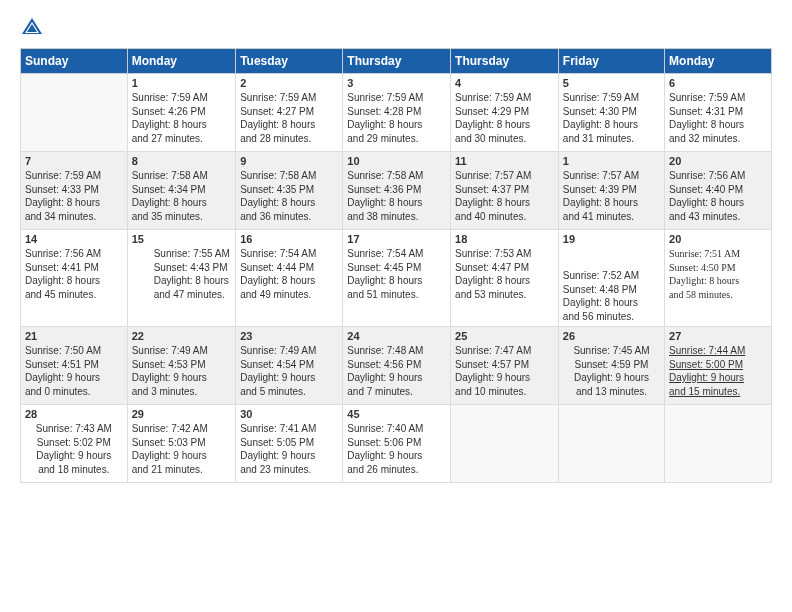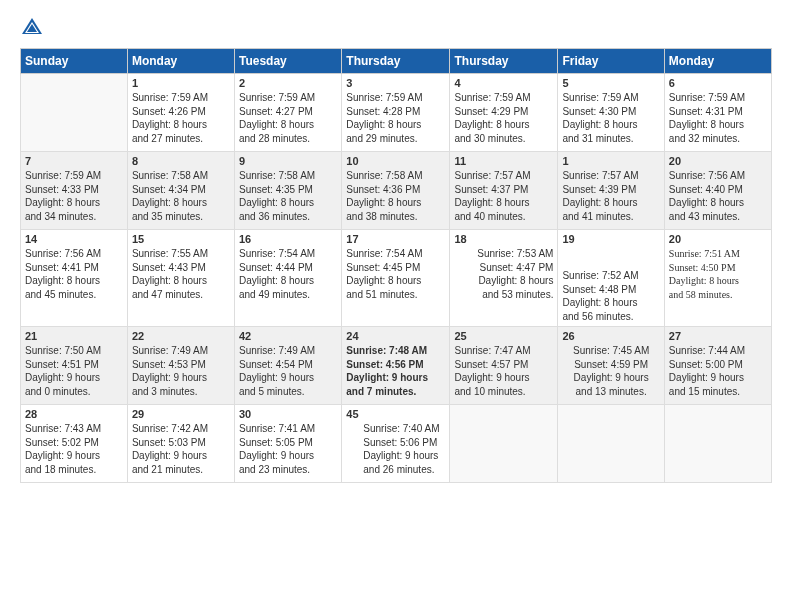--- a/index.html
+++ b/index.html
@@ -237,42 +237,42 @@
         <tr>
           <td>
             <span class="day-number">14</span>
             <div class="cell-text" style="white-space: pre-line;">Sunrise: 7:56 AM
 Sunset: 4:41 PM
 Daylight: 8 hours
 and 45 minutes.</div>
           </td>
           <td>
             <span class="day-number">15</span>
-            <div class="cell-text" style="white-space: pre-line;">Sunrise: 7:55 AM
+            <div class="cell-text" style="white-space: pre-line; margin-left: 22px;">Sunrise: 7:55 AM
 Sunset: 4:43 PM
 Daylight: 8 hours
 and 47 minutes.</div>
           </td>
           <td>
             <span class="day-number">16</span>
             <div class="cell-text" style="white-space: pre-line;">Sunrise: 7:54 AM
 Sunset: 4:44 PM
 Daylight: 8 hours
 and 49 minutes.</div>
           </td>
           <td>
             <span class="day-number">17</span>
             <div class="cell-text" style="white-space: pre-line;">Sunrise: 7:54 AM
 Sunset: 4:45 PM
 Daylight: 8 hours
 and 51 minutes.</div>
           </td>
           <td>
             <span class="day-number">18</span>
-            <div class="cell-text" style="white-space: pre-line; text-align: right;">Sunrise: 7:53 AM
+            <div class="cell-text" style="white-space: pre-line;">Sunrise: 7:53 AM
 Sunset: 4:47 PM
 Daylight: 8 hours
 and 53 minutes.</div>
           </td>
           <td>
             <span class="day-number">19</span>
             <div class="cell-text" style="white-space: pre-line; margin-top: 24px;">Sunrise: 7:52 AM
 Sunset: 4:48 PM
 Daylight: 8 hours
 and 56 minutes.</div>
@@ -294,80 +294,80 @@
 and 0 minutes.</div>
           </td>
           <td>
             <span class="day-number">22</span>
             <div class="cell-text" style="white-space: pre-line;">Sunrise: 7:49 AM
 Sunset: 4:53 PM
 Daylight: 9 hours
 and 3 minutes.</div>
           </td>
           <td>
-            <span class="day-number">42</span>
+            <span class="day-number">23</span>
             <div class="cell-text" style="white-space: pre-line;">Sunrise: 7:49 AM
 Sunset: 4:54 PM
 Daylight: 9 hours
 and 5 minutes.</div>
           </td>
           <td>
             <span class="day-number">24</span>
-            <div class="cell-text" style="white-space: pre-line; font-weight: bold;">Sunrise: 7:48 AM
+            <div class="cell-text" style="white-space: pre-line;">Sunrise: 7:48 AM
 Sunset: 4:56 PM
 Daylight: 9 hours
 and 7 minutes.</div>
           </td>
           <td>
             <span class="day-number">25</span>
             <div class="cell-text" style="white-space: pre-line;">Sunrise: 7:47 AM
 Sunset: 4:57 PM
 Daylight: 9 hours
 and 10 minutes.</div>
           </td>
           <td>
             <span class="day-number">26</span>
             <div class="cell-text" style="white-space: pre-line; text-align: center;">Sunrise: 7:45 AM
 Sunset: 4:59 PM
 Daylight: 9 hours
 and 13 minutes.</div>
           </td>
           <td>
             <span class="day-number">27</span>
-            <div class="cell-text" style="white-space: pre-line;">Sunrise: 7:44 AM
+            <div class="cell-text" style="white-space: pre-line; text-decoration: underline;">Sunrise: 7:44 AM
 Sunset: 5:00 PM
 Daylight: 9 hours
 and 15 minutes.</div>
           </td>
         </tr>
         <tr>
           <td>
             <span class="day-number">28</span>
-            <div class="cell-text" style="white-space: pre-line;">Sunrise: 7:43 AM
+            <div class="cell-text" style="white-space: pre-line; text-align: center;">Sunrise: 7:43 AM
 Sunset: 5:02 PM
 Daylight: 9 hours
 and 18 minutes.</div>
           </td>
           <td>
             <span class="day-number">29</span>
             <div class="cell-text" style="white-space: pre-line;">Sunrise: 7:42 AM
 Sunset: 5:03 PM
 Daylight: 9 hours
 and 21 minutes.</div>
           </td>
           <td>
             <span class="day-number">30</span>
             <div class="cell-text" style="white-space: pre-line;">Sunrise: 7:41 AM
 Sunset: 5:05 PM
 Daylight: 9 hours
 and 23 minutes.</div>
           </td>
           <td>
             <span class="day-number">45</span>
-            <div class="cell-text" style="white-space: pre-line; margin-left: 17px;">Sunrise: 7:40 AM
+            <div class="cell-text" style="white-space: pre-line;">Sunrise: 7:40 AM
 Sunset: 5:06 PM
 Daylight: 9 hours
 and 26 minutes.</div>
           </td>
           <td class="empty-cell"></td>
           <td class="empty-cell"></td>
           <td class="empty-cell"></td>
         </tr>
       </tbody>
   </table>

